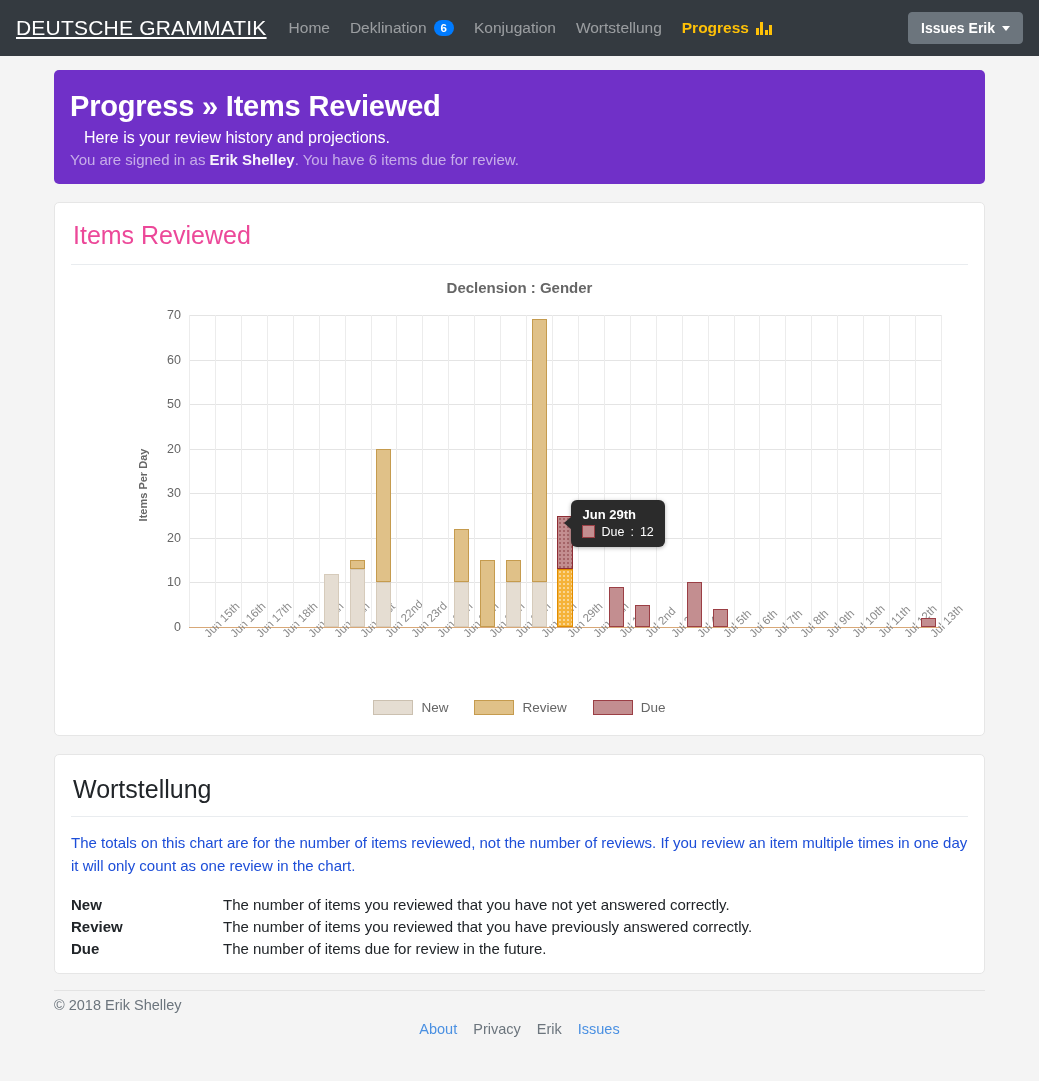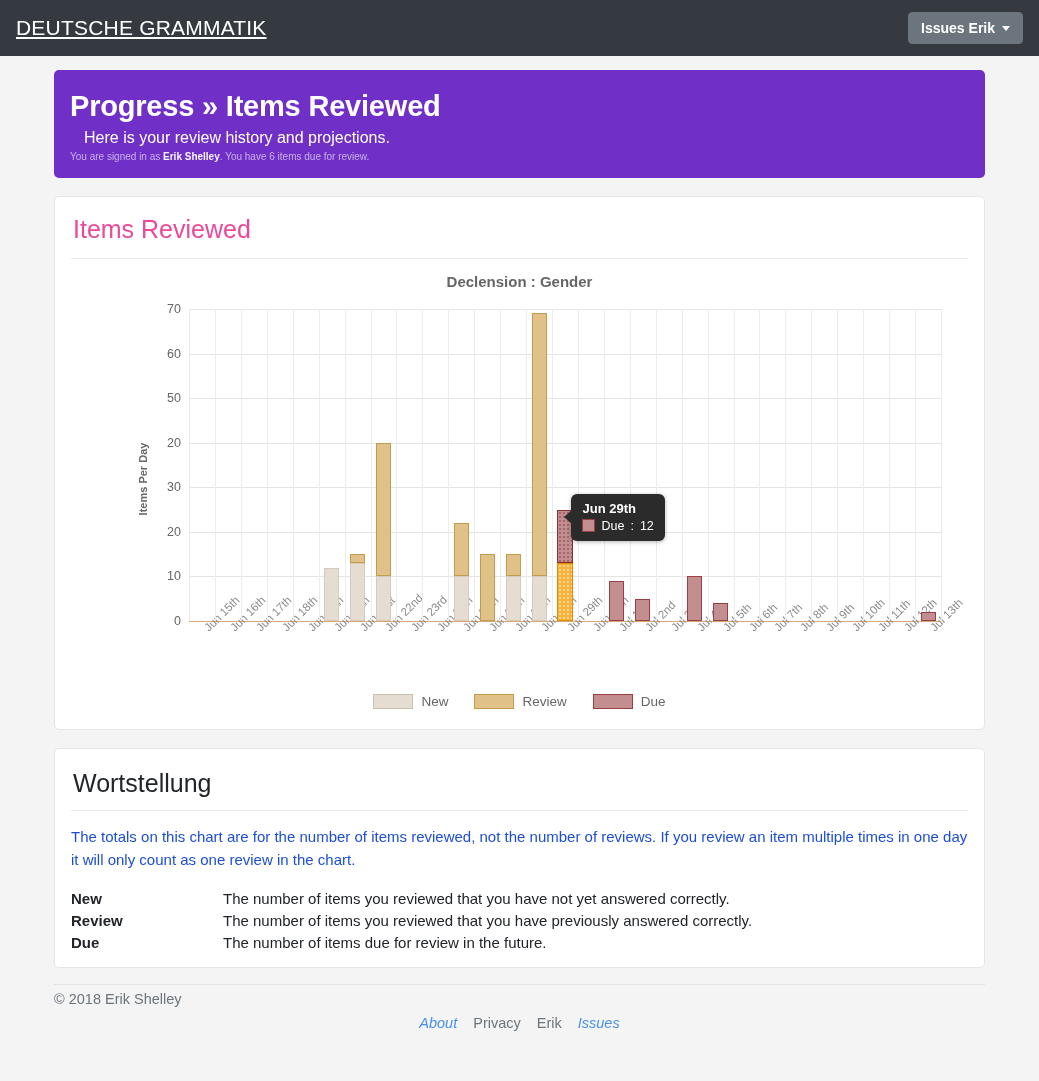--- a/index.html
+++ b/index.html
@@ -49,21 +49,21 @@
 
   
   .container { width:931px; margin:0 auto; }
 
   .jumbo {
     background:#7030c8; color:#fff; border-radius:5px;
     margin-top:14px; padding:20px 16px 16px 16px;
   }
   .jumbo h1 { margin:0 0 6px 0; font-size:29px; font-weight:bold; letter-spacing:-.2px; }
   .jumbo .lead { font-size:16px; margin:0 0 4px 14px; }
-  .jumbo .signed { font-size:10px; color:rgba(255,255,255,.6); }
+  .jumbo .signed { font-size:15px; color:rgba(255,255,255,.6); }
   .jumbo .signed b { color:rgba(255,255,255,.95); }
 
   .card {
     background:#fff; border:1px solid #e6e6e6; border-radius:5px;
     margin-top:18px; padding:16px;
   }
   .card-title { font-size:25px; margin:2px 0 14px 2px; color:#ec4899; }
   .card-rule { border-top:1px solid #e9ecef; margin:0 0 14px 0; }
 
   
@@ -137,28 +137,52 @@
   .expl-p { font-size:15px; line-height:1.55; margin:0 0 18px 0; color:#1d4ed8; }
   .dl { display:grid; grid-template-columns:152px 1fr; row-gap:5px; font-size:15px; }
   .dt { font-weight:bold; }
   .dd { color:#212529; }
 
   
   .footer { margin-top:16px; border-top:1px solid #e3e3e3; padding:6px 0 10px 0; text-align:left; }
   .copyright { font-size:14.5px; color:#6c757d; margin-bottom:8px; }
   .foot-links { display:flex; justify-content:center; gap:16px; font-size:14.5px; }
   .foot-links a { text-decoration:none; }
-  .f-blue { color:#4a90e2;font-style:italic; }
+  .f-blue { color:#4a90e2; }
   .f-gray { color:#6c757d; }
 </style>
 </head>
 <body>
 
 <div class="navbar">
   <a class="brand" href="#">DEUTSCHE GRAMMATIK</a>
+  <div class="nav-links">
+    <a class="nav-link" href="#">
+      <span>Home</span>
+    </a>
+    <a class="nav-link" href="#">
+      <span>Deklination</span>
+      <span class="badge-count">6</span>
+    </a>
+    <a class="nav-link" href="#">
+      <span>Konjugation</span>
+    </a>
+    <a class="nav-link" href="#">
+      <span>Wortstellung</span>
+    </a>
+    <a class="nav-link active" href="#">
+      <span>Progress</span>
+      <span class="chart-icon">
+          <i></i>
+          <i></i>
+          <i></i>
+          <i></i>
+        </span>
+    </a>
+  </div>
   <button class="user-btn">
     <span>Issues Erik</span>
     <span class="caret"></span>
   </button>
 </div>
 
 <div class="container">
 
   <div class="jumbo">
     <h1>Progress » Items Reviewed</h1>

